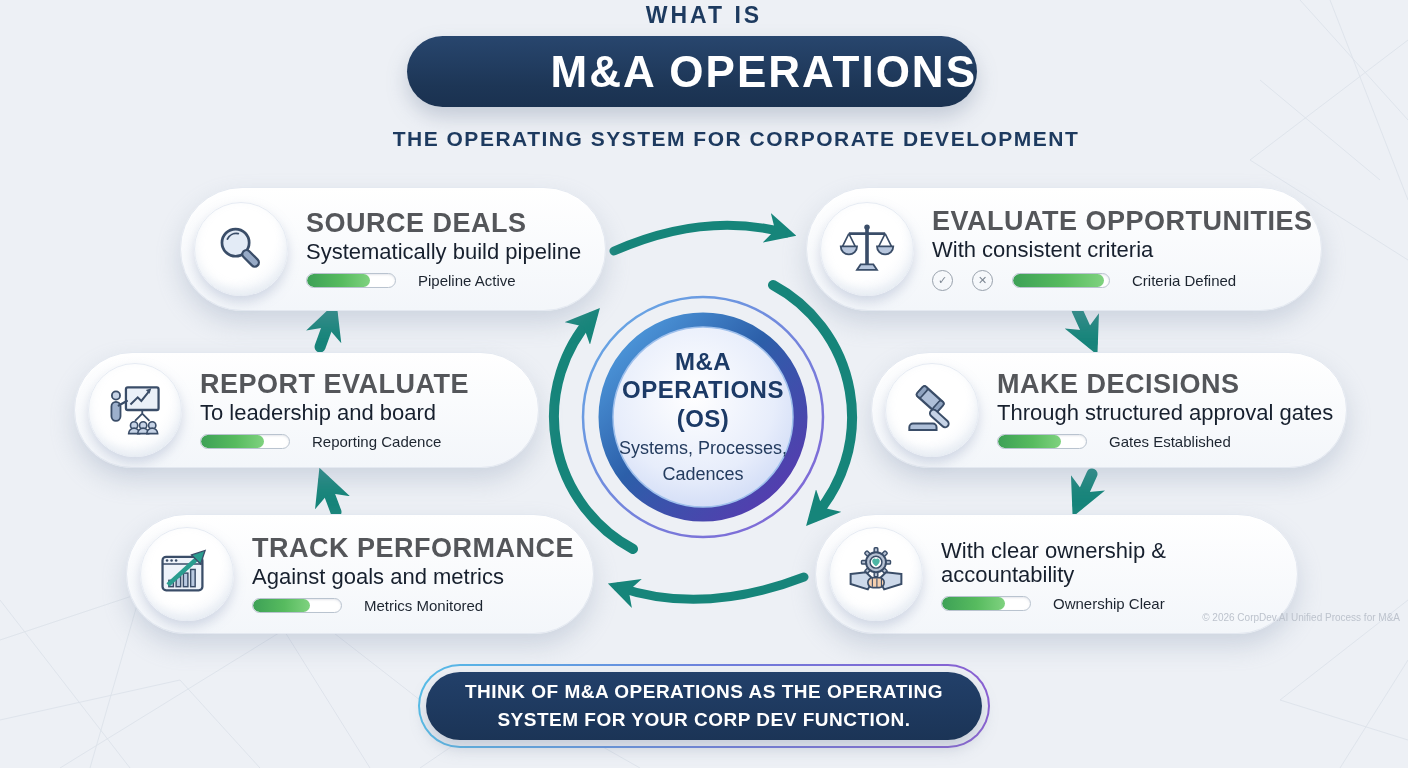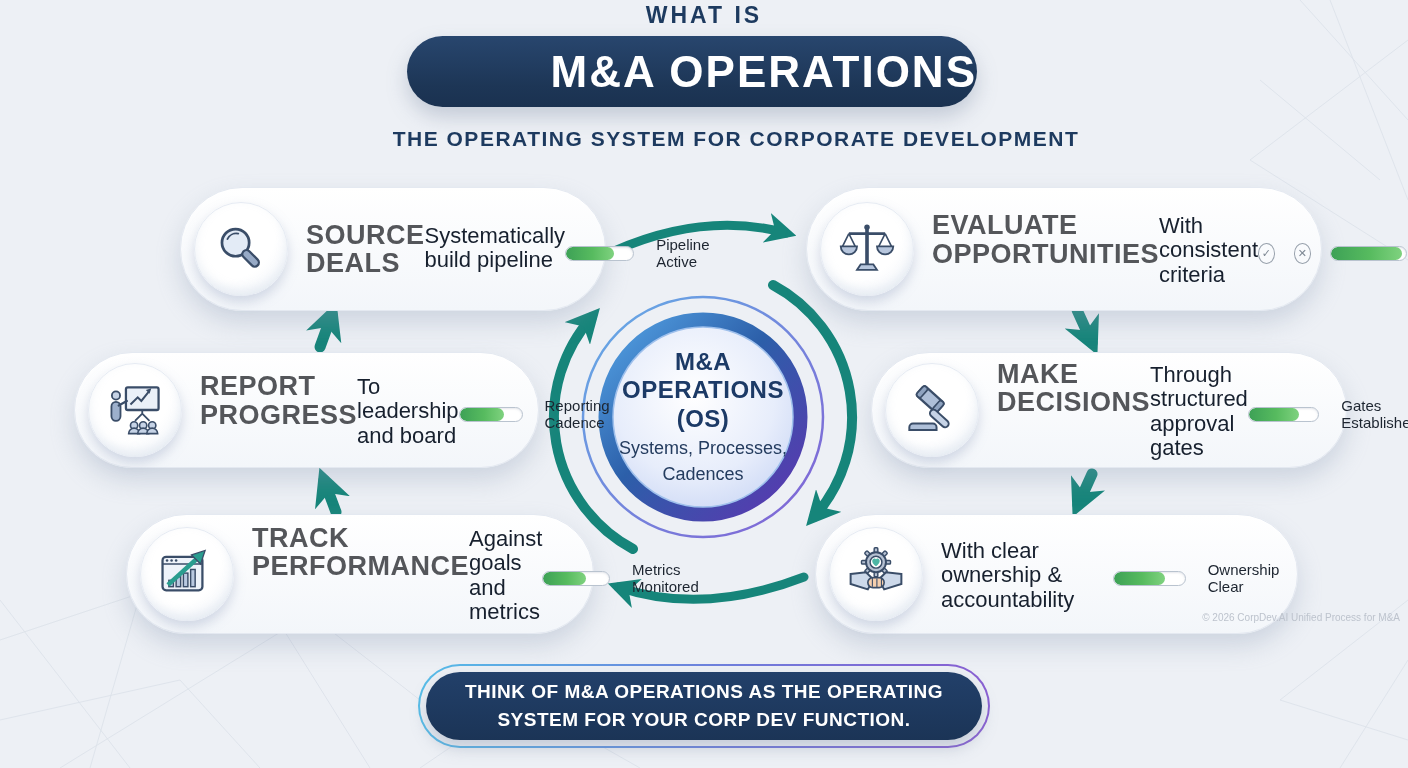--- a/index.html
+++ b/index.html
@@ -28,21 +28,21 @@
   .card{position:absolute;display:flex;align-items:center;z-index:2;
     background:linear-gradient(180deg,#ffffff 0%,#f3f6fa 100%);
     border:1px solid #e4e9f1;border-radius:70px;
     box-shadow:0 12px 24px rgba(140,155,180,.32), inset 0 1px 0 #ffffff;}
   .icon-wrap{flex:0 0 auto;width:92px;height:92px;margin-left:13px;border-radius:50%;
     background:radial-gradient(circle at 35% 30%, #ffffff 55%, #eef2f8 100%);
     border:1px solid #e6ebf3;
     box-shadow:0 6px 12px rgba(140,155,185,.35), inset 0 -5px 10px rgba(185,198,220,.25);
     display:flex;align-items:center;justify-content:center;}
   .icon-wrap svg{width:58px;height:58px;}
-  .card-text{margin-left:18px;display:flex;flex-direction:row;}
+  .card-text{margin-left:18px;display:flex;flex-direction:column;}
   .card-title{font-size:27px;font-weight:800;letter-spacing:.5px;color:#54565a;line-height:1.05;}
   .card-sub{font-size:22px;font-weight:400;color:#17202e;margin-top:3px;line-height:1.1;}
   .status-row{display:flex;align-items:center;gap:22px;margin-top:8px;}
   .bar{width:88px;height:13px;border-radius:8px;background:#ffffff;
     border:1px solid #b9c3cf;overflow:hidden;box-shadow:inset 0 1px 2px rgba(150,160,180,.25);}
   .bar-wide{width:96px;}
   .bar-fill{height:100%;border-radius:8px;
     background:linear-gradient(90deg,#3da156 0%,#57bb5f 55%,#7fd27f 100%);}
   .status-label{font-size:15px;font-weight:500;color:#1d2530;}
   .ck{width:19px;height:19px;border-radius:50%;border:1.6px solid #98a1ac;color:#7d8793;
@@ -211,21 +211,21 @@
           <circle cx="31" cy="49" r="4"></circle>
             <circle cx="41" cy="49" r="4"></circle>
             <circle cx="51" cy="49" r="4"></circle>
           <path d="M25 58 a6 6 0 0 1 12 0 z"></path>
             <path d="M35 58 a6 6 0 0 1 12 0 z"></path>
             <path d="M45 58 a6 6 0 0 1 12 0 z"></path>
         </g>
       </svg>
     </div>
     <div class="card-text">
-      <span class="card-title">REPORT PROGRESS</span>
+      <span class="card-title">REPORT EVALUATE</span>
       <span class="card-sub">To leadership and board</span>
       <div class="status-row">
         <div class="bar">
             <div class="bar-fill" style="width: 72%;"></div>
           </div>
         <span class="status-label">Reporting Cadence</span>
       </div>
     </div>
   </div>
 

